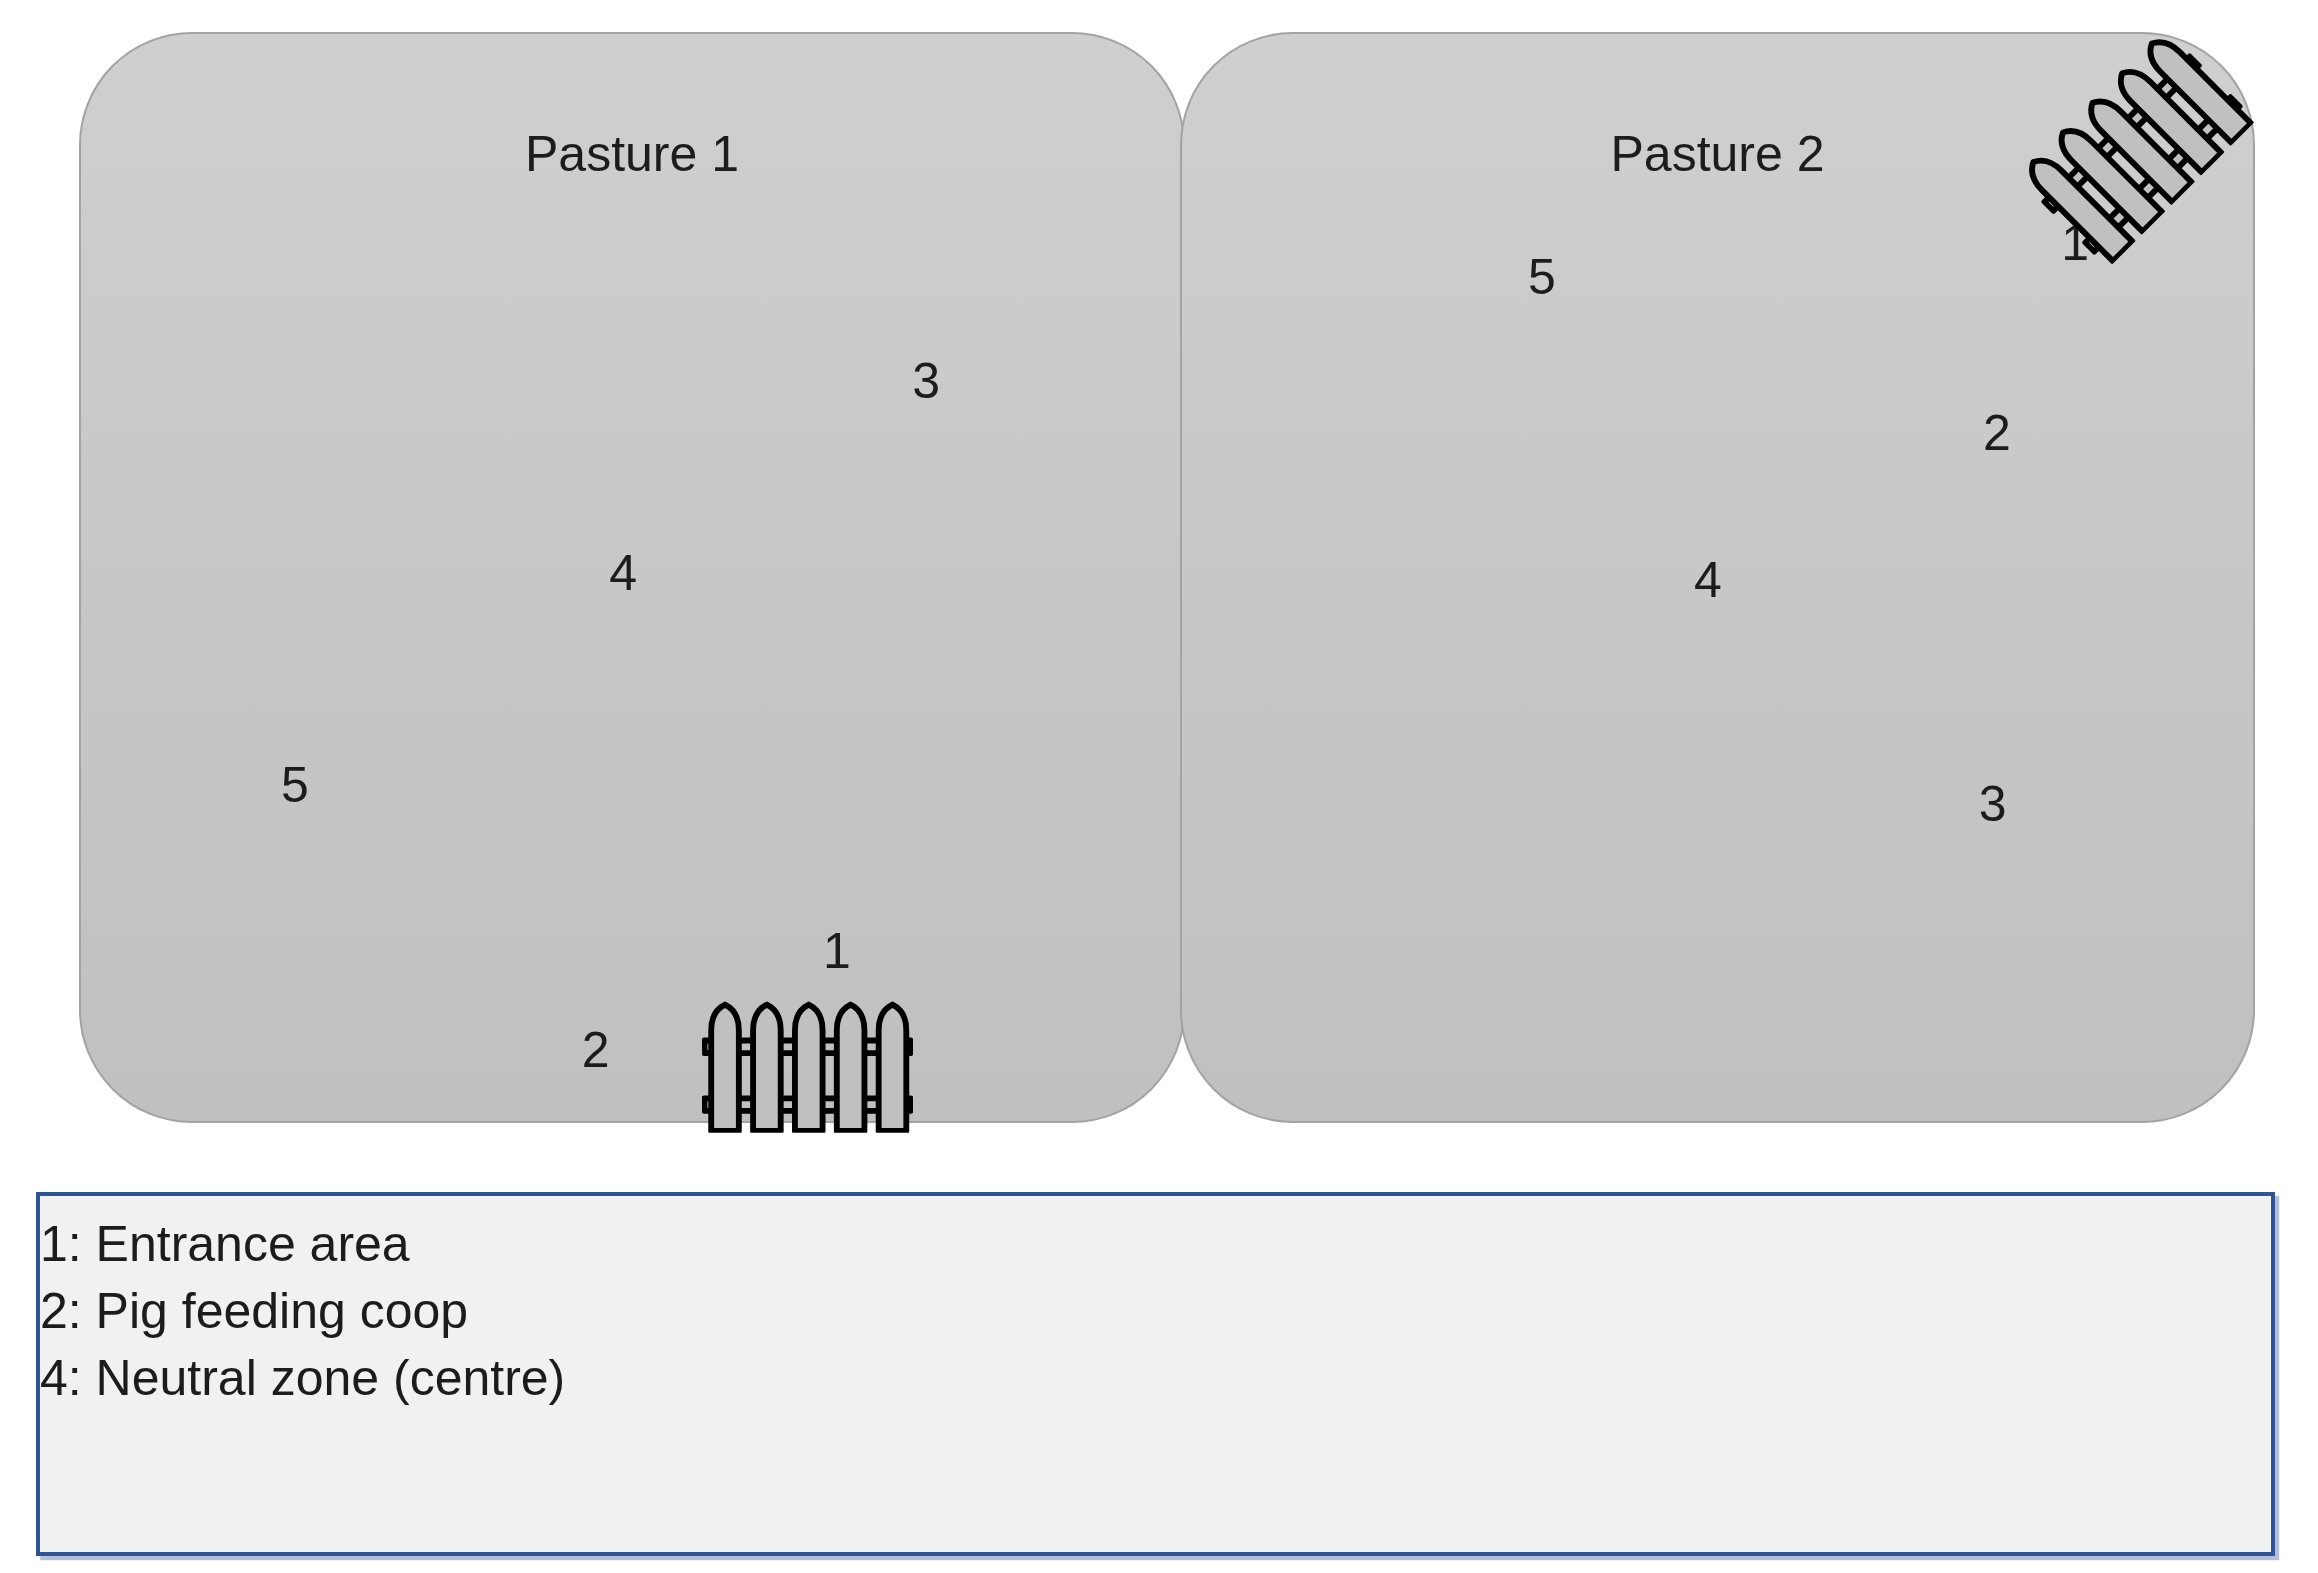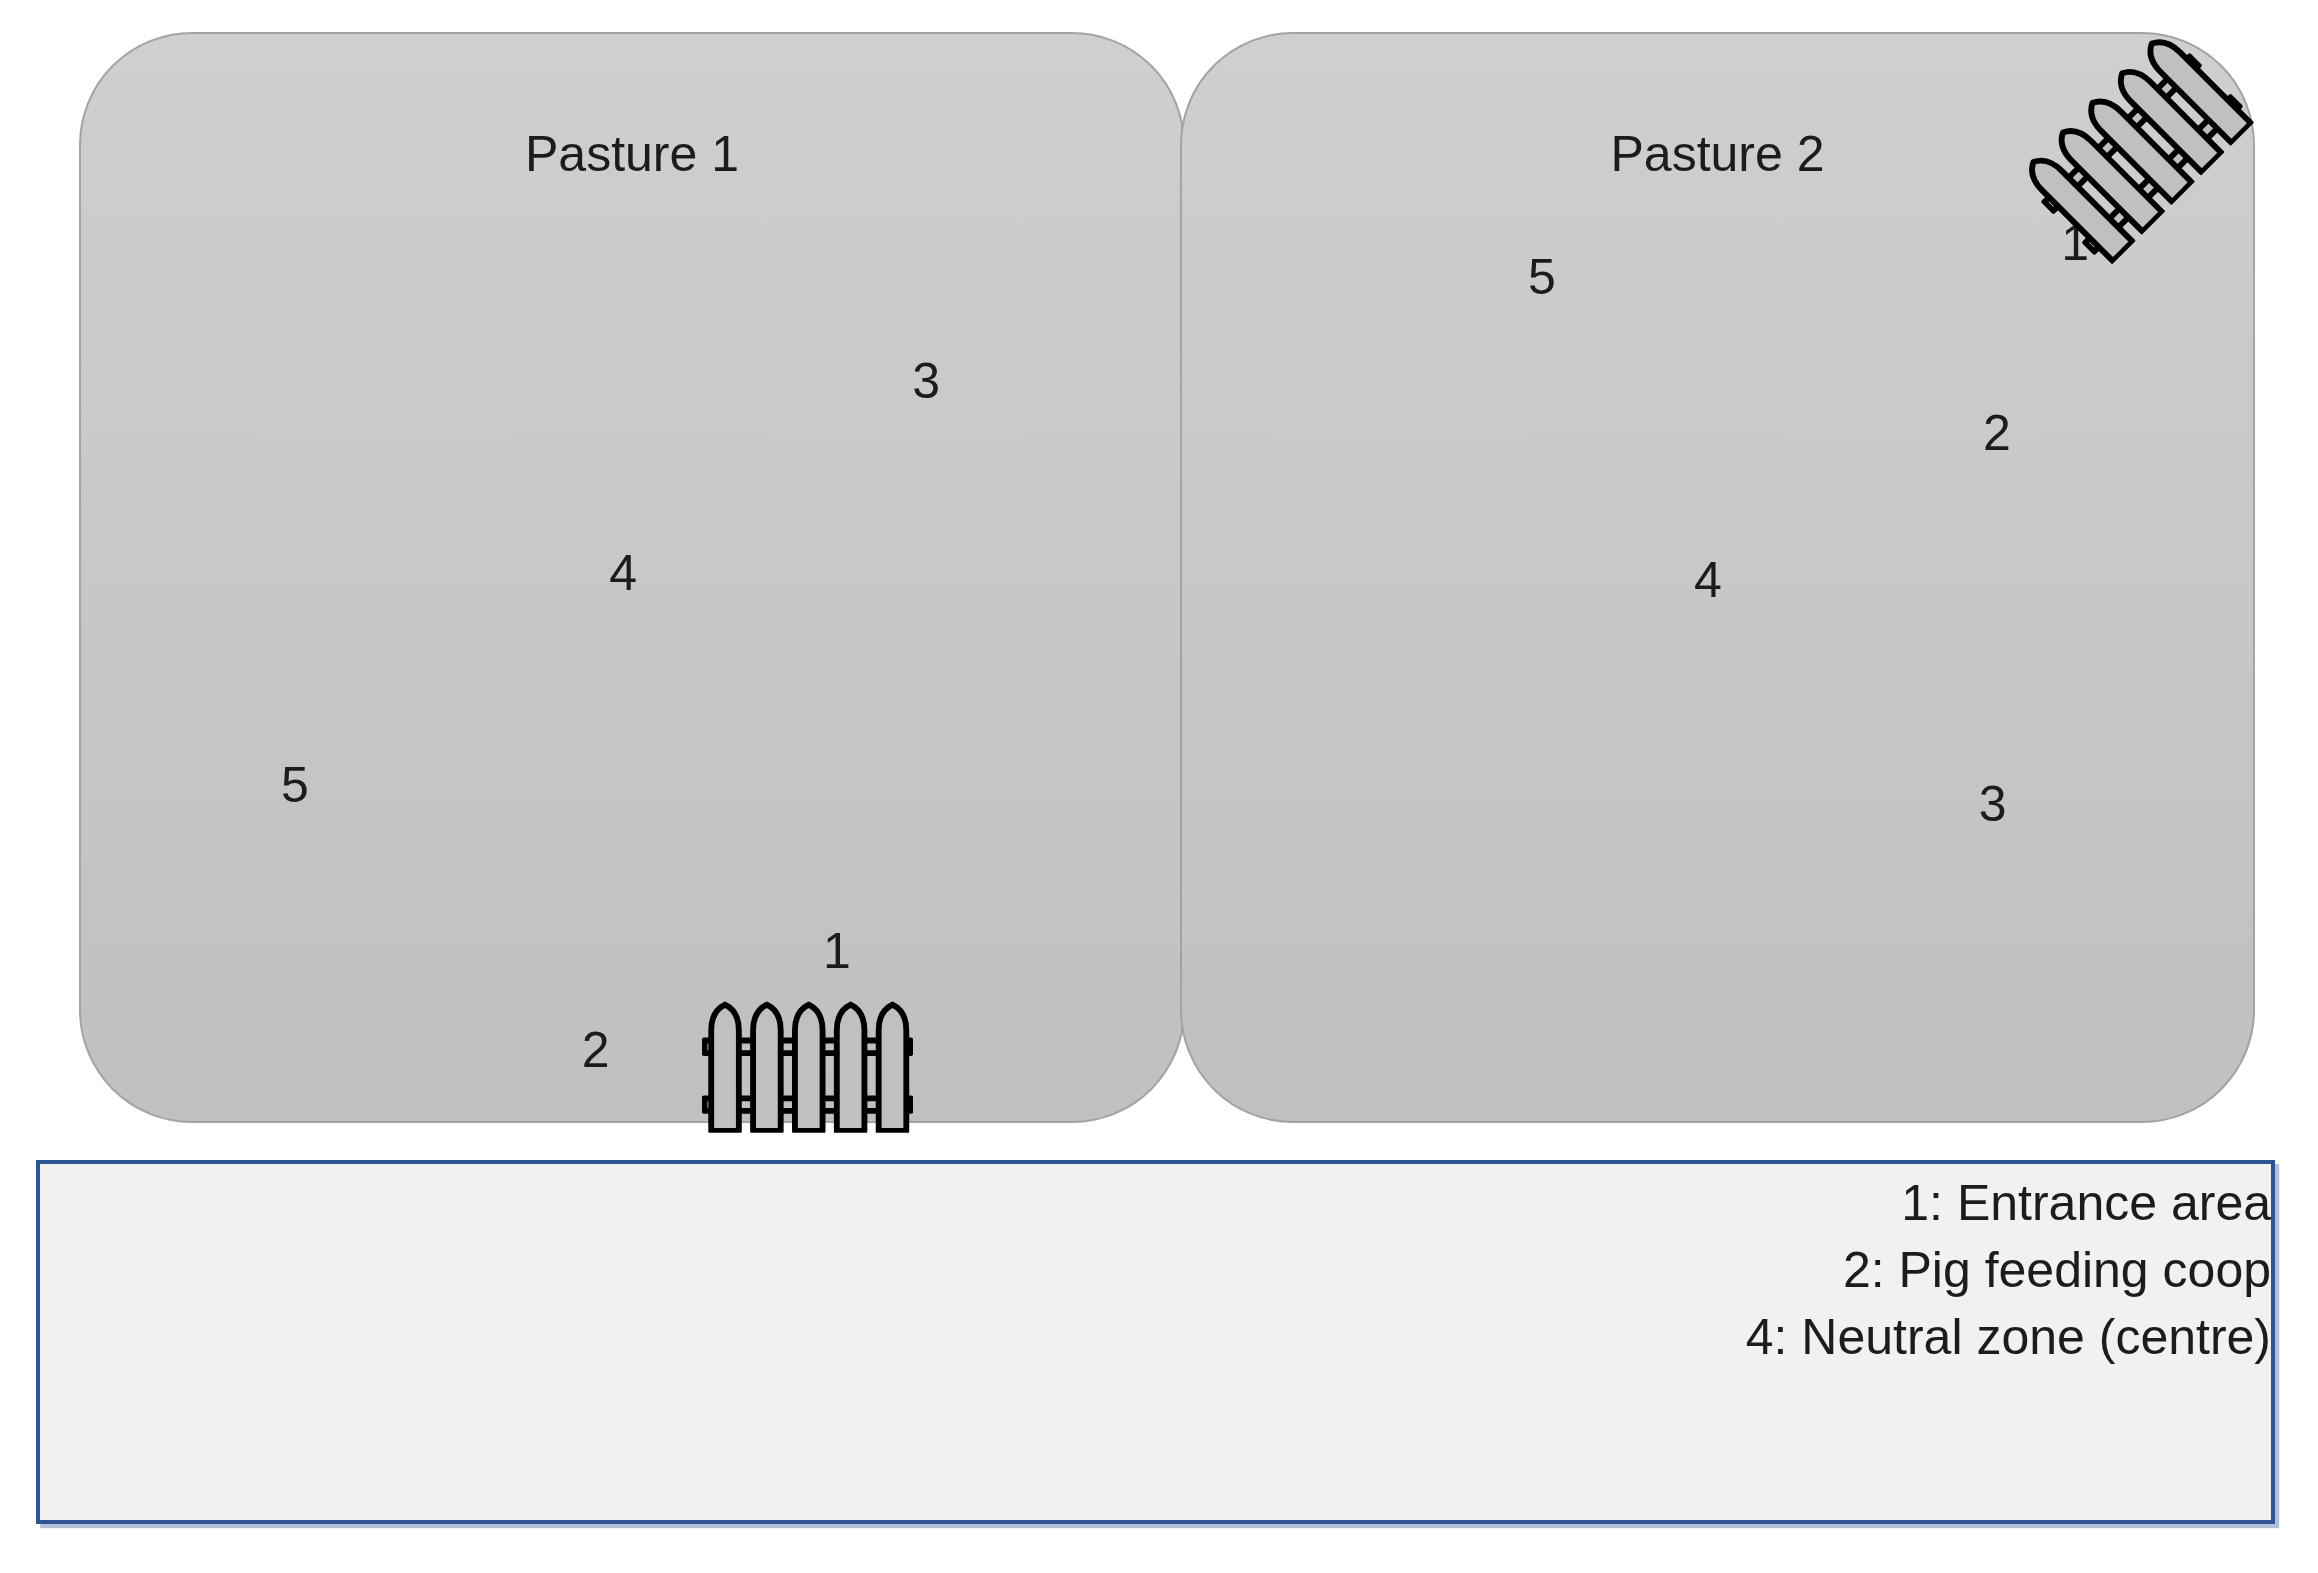--- a/index.html
+++ b/index.html
@@ -39,28 +39,28 @@
     font-size: 50px;
     line-height: 50px;
     white-space: nowrap;
   }
   .fence { position: absolute; overflow: visible; }
   .fence.f1 { left: 702px;  top: 1000px; }
   .fence.f2 { left: 2030px; top: 81px; }
   .fence-parts { stroke: var(--fence-stroke, #000); stroke-width: 7; fill: var(--pasture-fill-bottom, #c5c5c5); stroke-linejoin: round; }
   .legend {
     position: absolute;
-    left: 36px; top: 1160px;
+    left: 36px; top: 1192px;
     width: 2239px; height: 364px;
     box-sizing: border-box;
     background: var(--legend-fill, #f1f1f2);
     border: 4.2px solid var(--legend-border, #2f5496);
     box-shadow: 4.2px 4.2px 0 rgba(84, 114, 174, 0.45);
-    padding-top: 6px;
-    text-align: right;
+    padding-top: 15px;
+    text-align: left;
   }
   .legend-line {
     font-size: 50px;
     line-height: 67px;
     white-space: nowrap;
   }
   .defs-holder { position: absolute; width: 0; height: 0; }
 </style>
 </head>
 <body>

